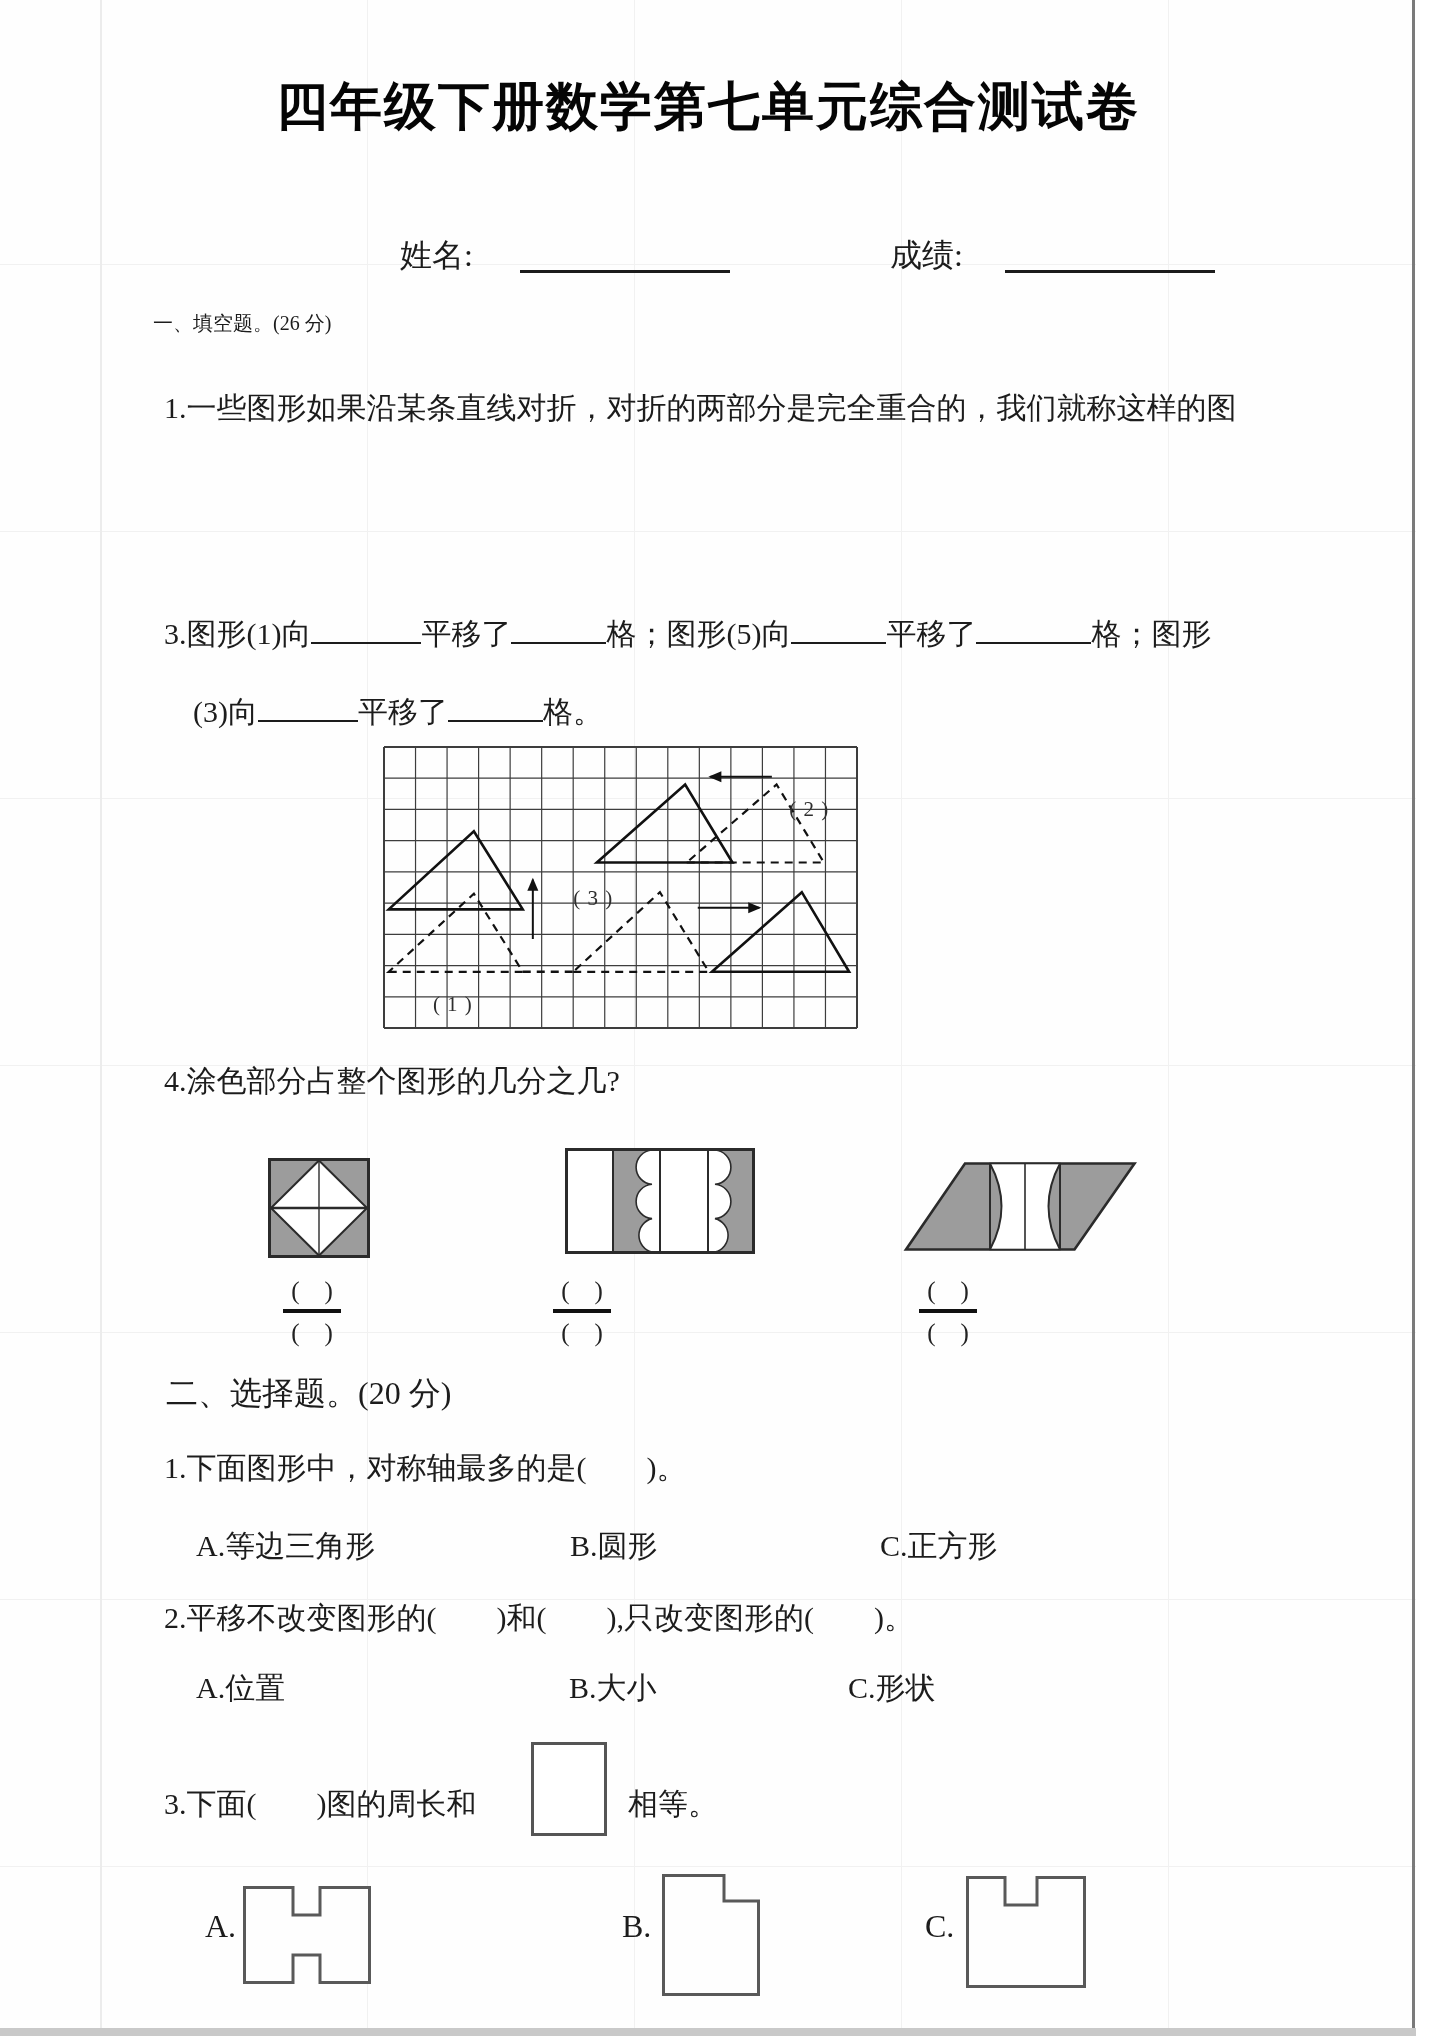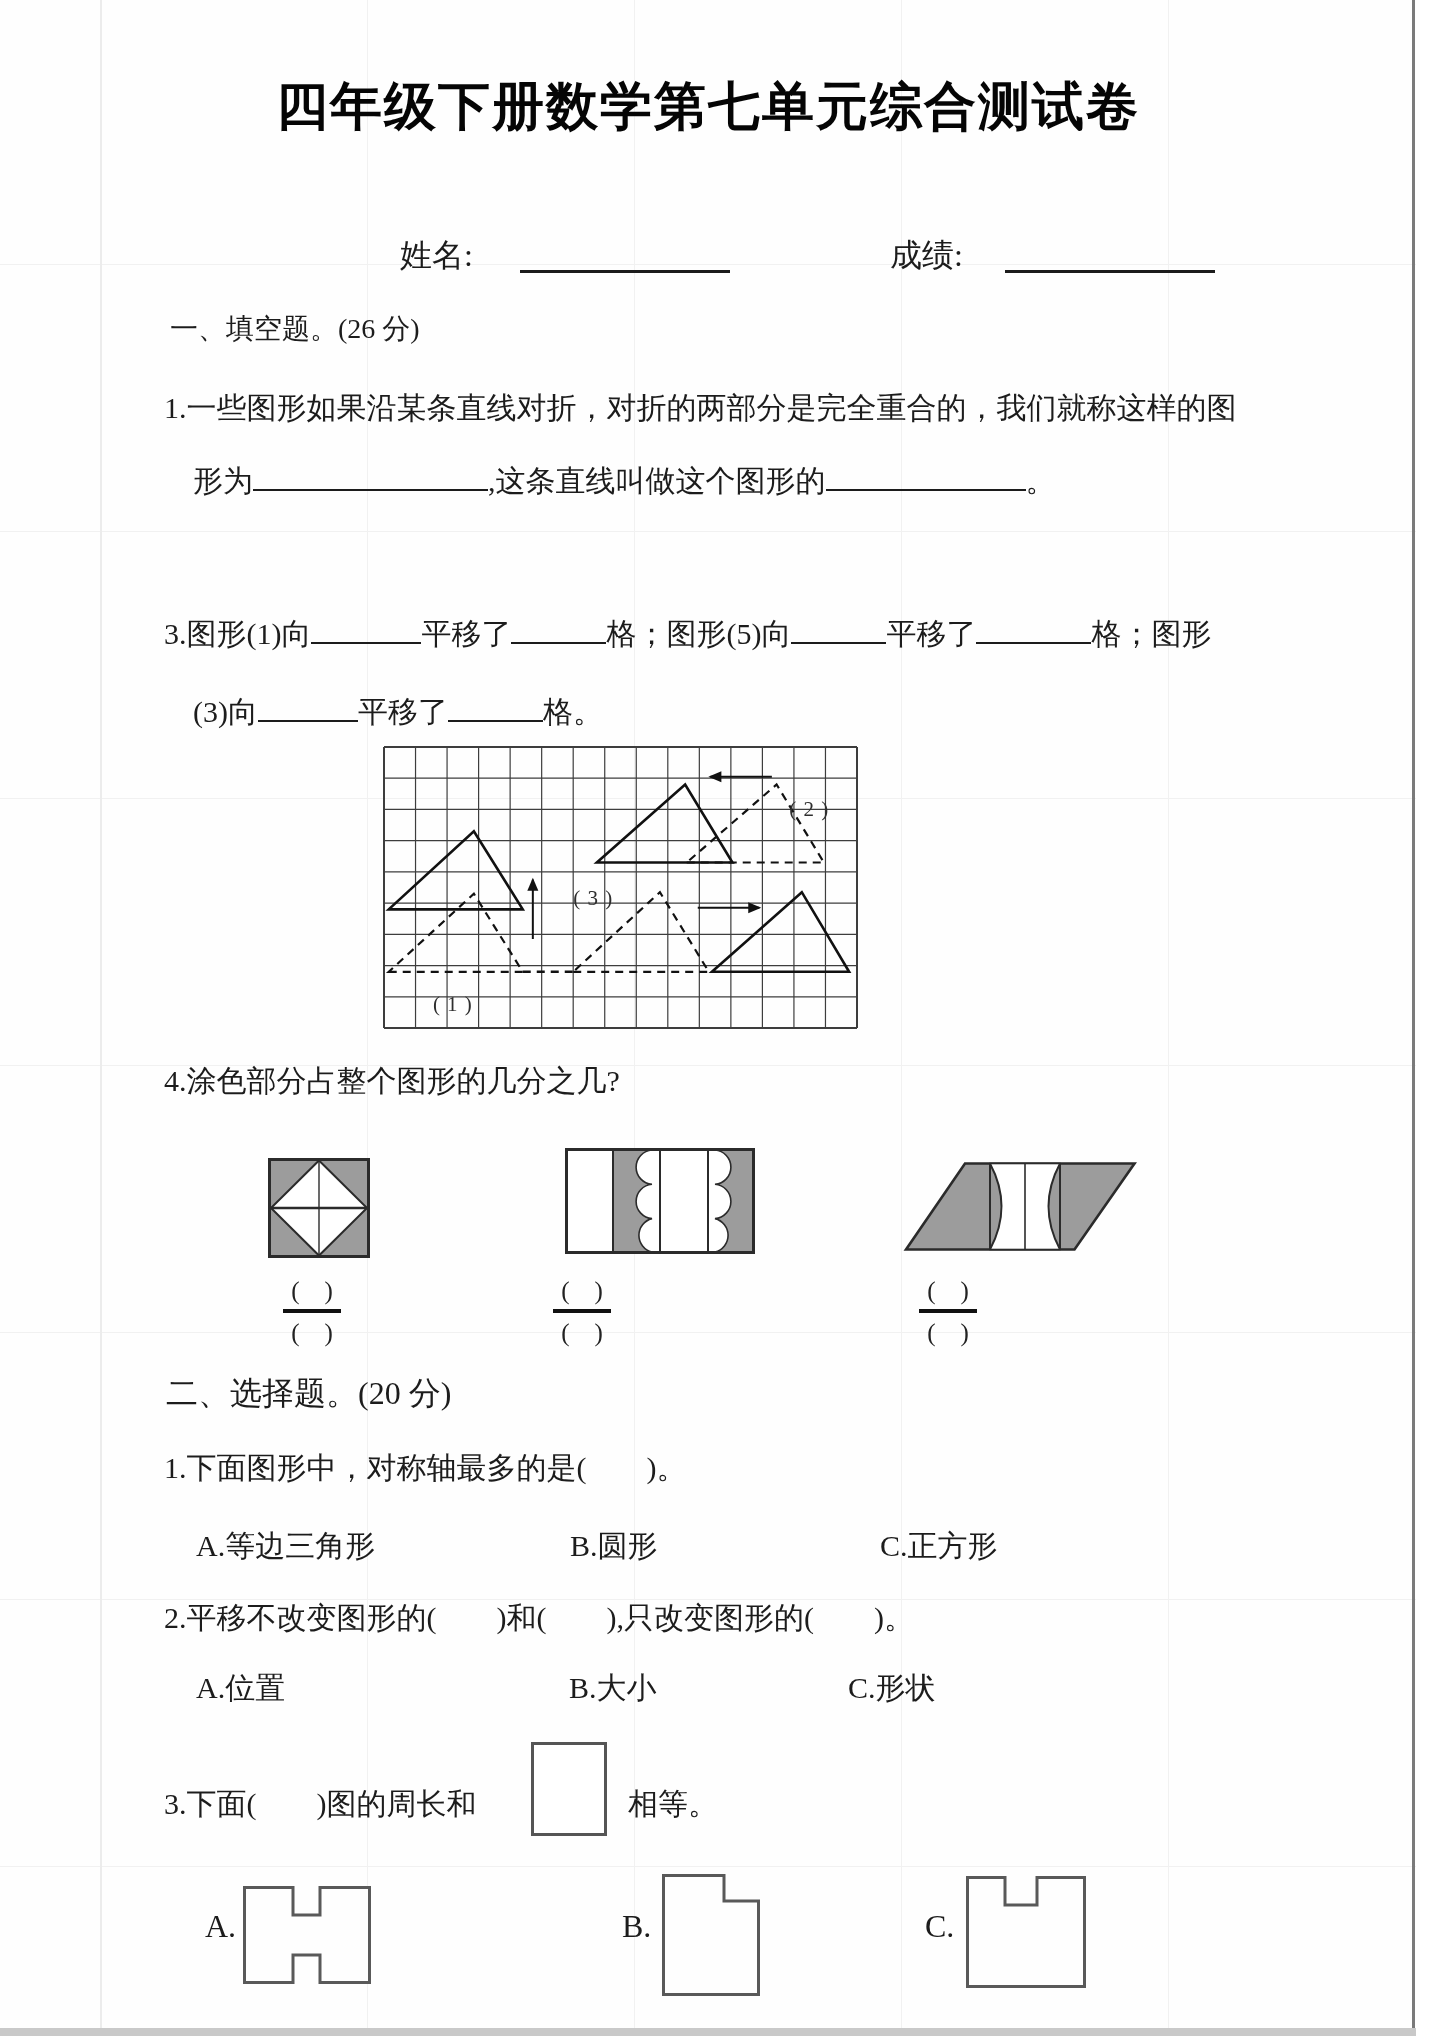--- a/index.html
+++ b/index.html
@@ -40,27 +40,24 @@
   <div class="edge-right"></div>
   <div class="edge-bottom"></div>
 
   <div class="title">四年级下册数学第七单元综合测试卷</div>
 
   <div class="txt" style="left:400px;top:234px;font-size:32px">姓名:</div>
   <div class="uline" style="left:520px;top:270px;width:210px"></div>
   <div class="txt" style="left:890px;top:234px;font-size:32px">成绩:</div>
   <div class="uline" style="left:1005px;top:270px;width:210px"></div>
 
-  <div class="txt" style="left:170px;top:310px;font-size:28px">一、填空题。(26 分)</div>
+  <div class="txt" style="left:153px;top:310px;font-size:20px">一、填空题。(26 分)</div>
 
   <div class="txt" style="left:164px;top:388px">1.一些图形如果沿某条直线对折，对折的两部分是完全重合的，我们就称这样的图</div>
 
-  <div class="txt" style="left:193px;top:461px">
-    <span>形为</span><span class="blank" style="width:235px"></span><span>,这条直线叫做这个图形的</span><span class="blank" style="width:200px"></span><span>。</span>
-  </div>
 
 
   <div class="txt" style="left:164px;top:614px">
     <span>3.图形(1)向</span><span class="blank" style="width:110px"></span><span>平移了</span><span class="blank" style="width:95px"></span><span>格；图形(5)向</span><span class="blank" style="width:95px"></span><span>平移了</span><span class="blank" style="width:115px"></span><span>格；图形</span>
   </div>
 
   <div class="txt" style="left:193px;top:692px">
     <span>(3)向</span><span class="blank" style="width:100px"></span><span>平移了</span><span class="blank" style="width:95px"></span><span>格。</span>
   </div>
 

